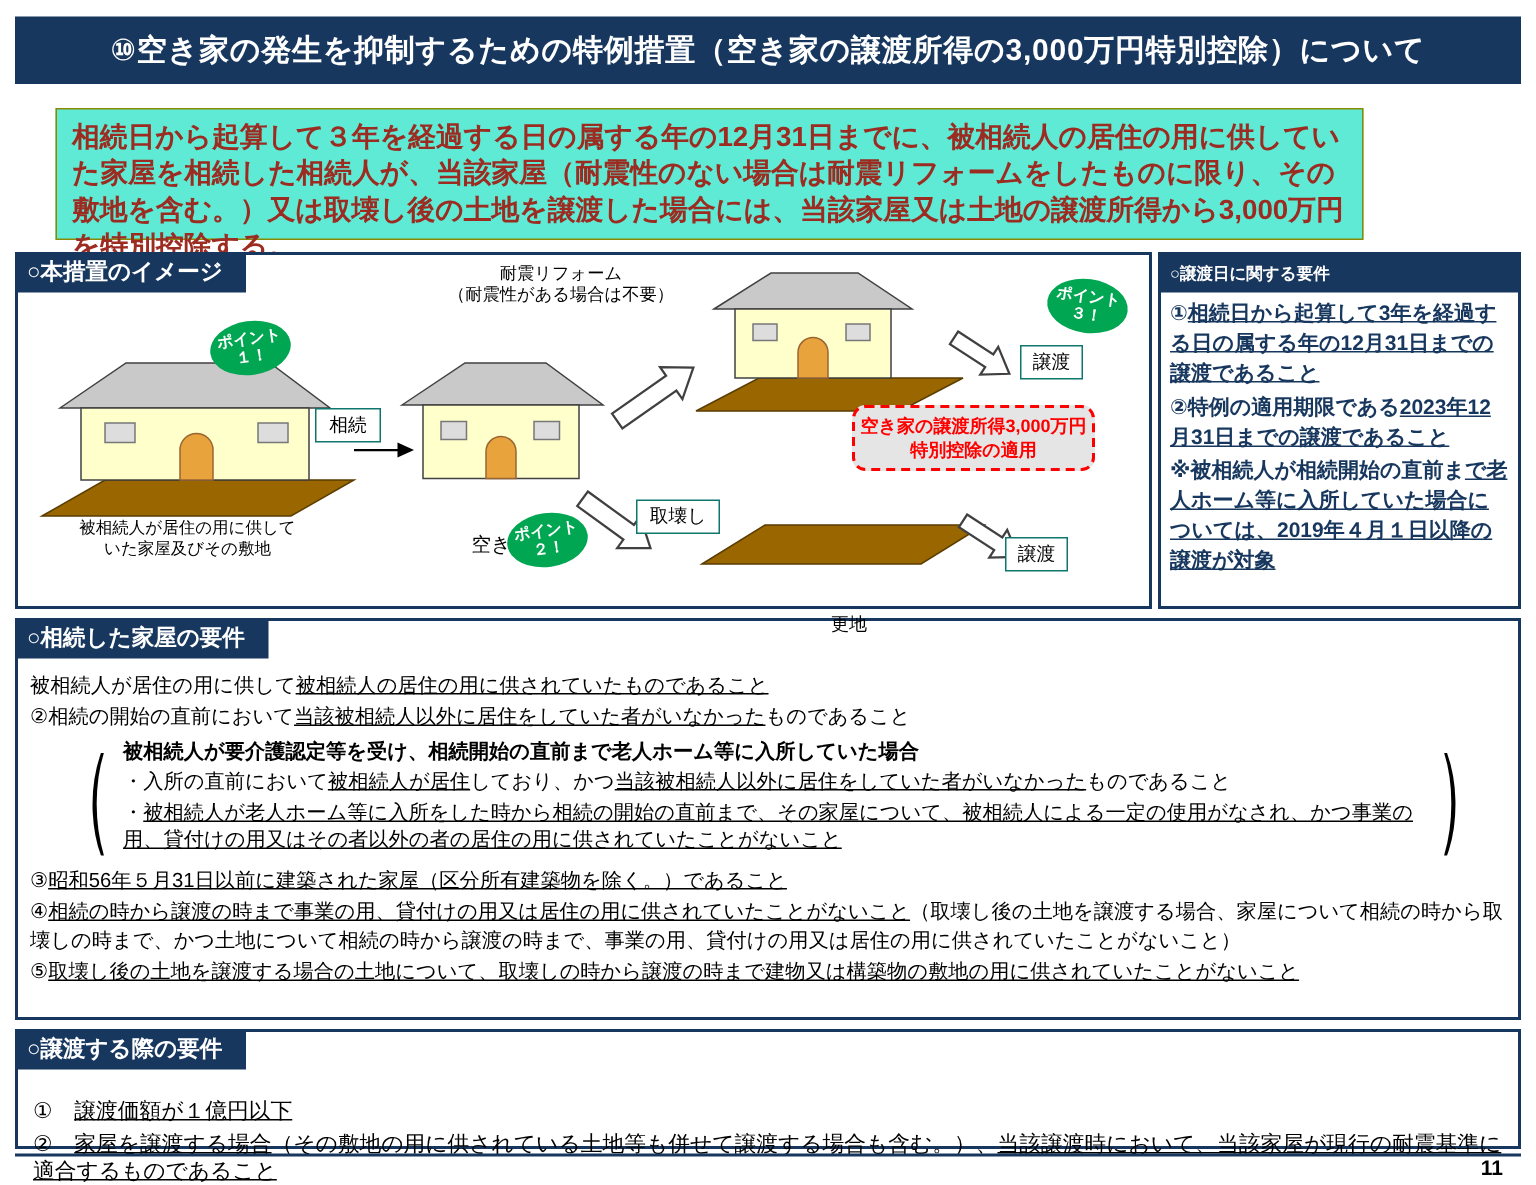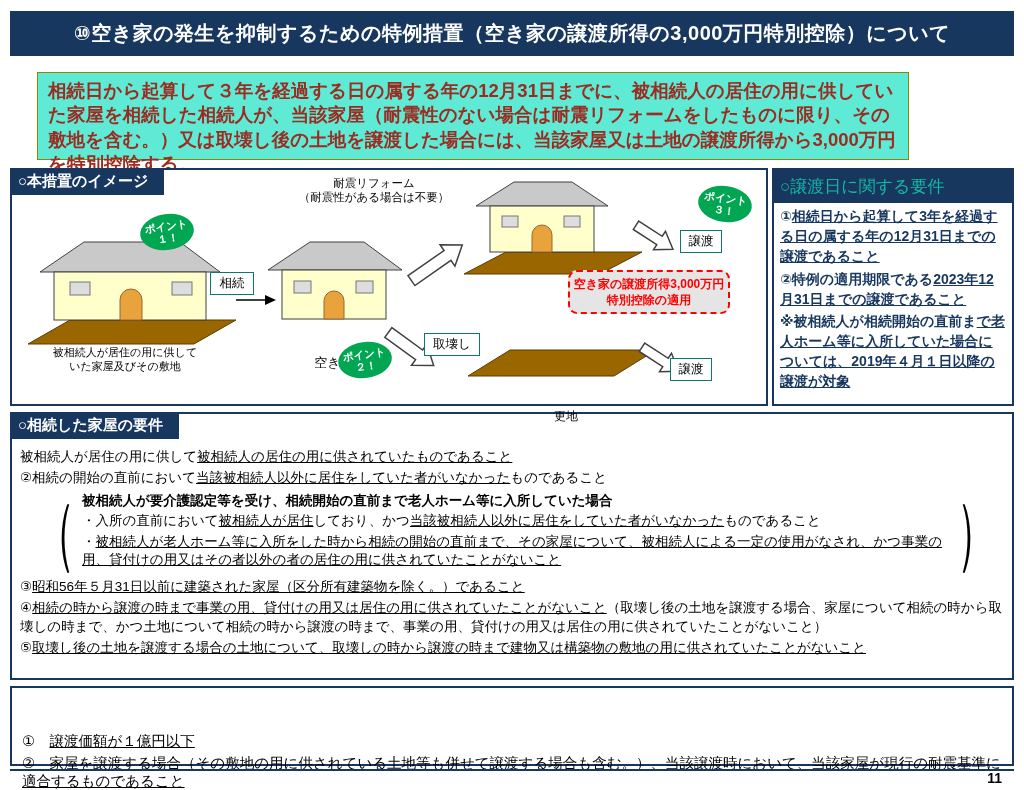--- a/index.html
+++ b/index.html
@@ -41,21 +41,21 @@
   .plain-label { position:absolute; color:#000; text-align:center; z-index:4;margin-top:31px; }
   .small-caption { position:absolute; color:#000; font-size:11px; line-height:1.25; text-align:center; z-index:4; }
   .deduction-box {
     position:absolute; background:#e5e5e5; border:2px dashed #FF0000; border-radius:9px;
     color:#FF0000; font-weight:bold; font-size:12px; line-height:1.35; text-align:center;
     padding:4px 2px; box-sizing:border-box; height:44px; z-index:4;
   }
 
   
   .req-col { left:772px; top:168px; width:242px; height:238px; }
-  .req-col-header { background:#17375E; color:#14b8a6; font-weight:normal; font-size:17px; padding:5px 6px; }
+  .req-col-header { background:#17375E; color:#ffffff; font-weight:bold; font-size:11px; padding:5px 6px; }
   .req-col-body { padding:4px 6px 4px 6px; color:#17375E; font-weight:bold; font-size:14px; line-height:1.42; }
   .req-col-body p { margin:0 0 3px 0; }
 
   
   .house-req { left:10px; top:412px; width:1004px; height:268px; }
   .house-req-body { position:absolute; top:30px; left:0; right:0; padding:4px 8px; font-size:13.5px; line-height:1.40; color:#000; }
   .req-line { margin:0 0 2px 0; }
   .u { text-decoration:underline; }
 
   .nursing-row { display:flex; align-items:stretch; margin:4px 6px 6px 14px; }
@@ -184,20 +184,21 @@
         <div class="bracket">）</div>
       </div>
 
       <p class="req-line"><span>③</span><span class="u">昭和56年５月31日以前に建築された家屋（区分所有建築物を除く。）であること</span></p>
       <p class="req-line"><span>④</span><span class="u">相続の時から譲渡の時まで事業の用、貸付けの用又は居住の用に供されていたことがないこと</span><span>（取壊し後の土地を譲渡する場合、家屋について相続の時から取壊しの時まで、かつ土地について相続の時から譲渡の時まで、事業の用、貸付けの用又は居住の用に供されていたことがないこと）</span></p>
       <p class="req-line"><span>⑤</span><span class="u">取壊し後の土地を譲渡する場合の土地について、取壊しの時から譲渡の時まで建物又は構築物の敷地の用に供されていたことがないこと</span></p>
     </div>
   </div>
 
   <div class="section sale-req">
+    <div class="sec-header">○譲渡する際の要件</div>
     <div class="sale-req-body">
       <p><span>①　</span><span class="u">譲渡価額が１億円以下</span></p>
       <p><span>②　</span><span class="u">家屋を譲渡する場合</span><span>（その敷地の用に供されている土地等も併せて譲渡する場合も含む。）、</span><span class="u">当該譲渡時において、当該家屋が現行の耐震基準に適合するものであること</span></p>
     </div>
   </div>
 
   <div class="footer-rule"></div>
   <div class="page-number">11</div>
 
 </div>

